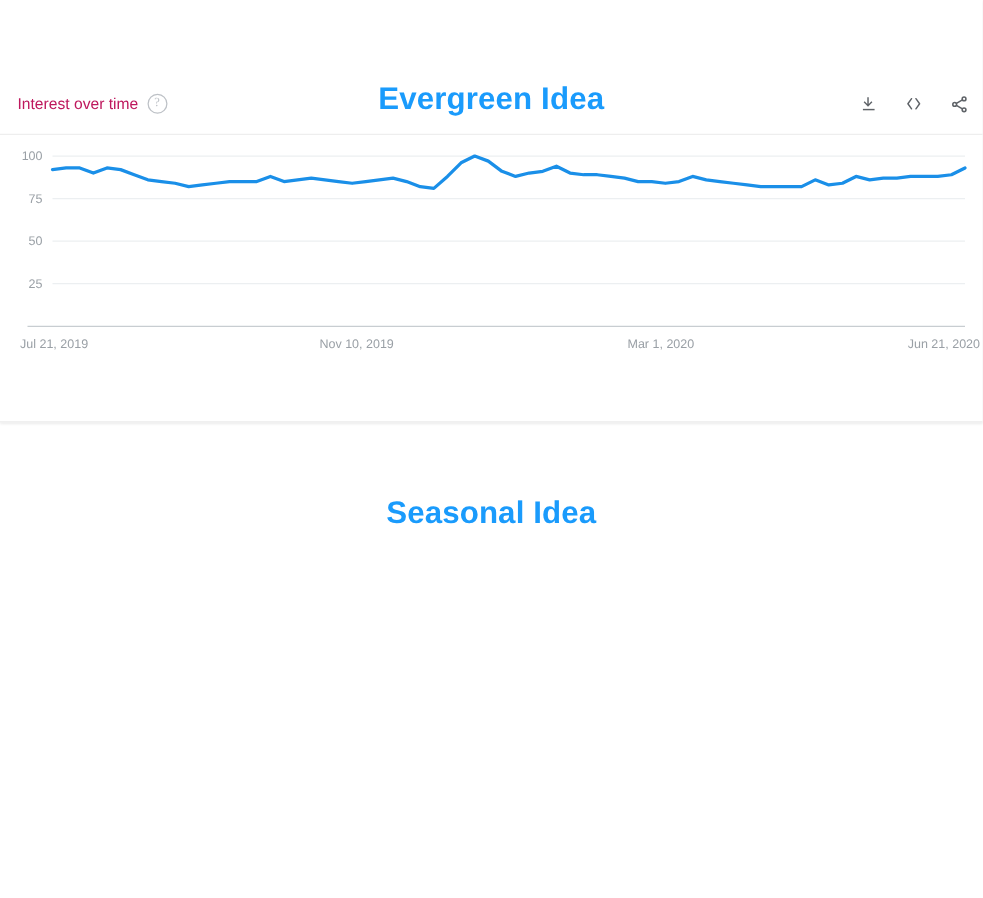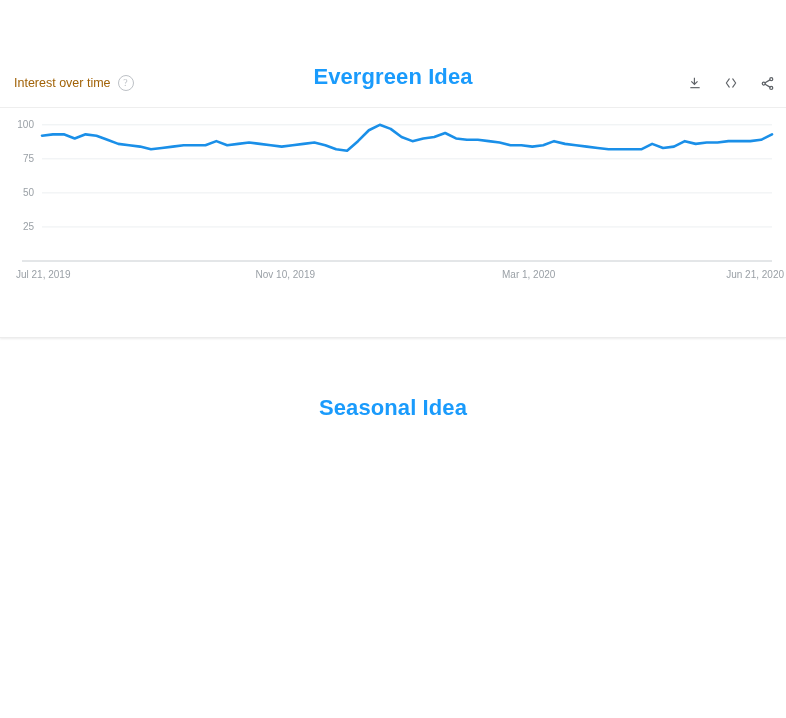--- a/index.html
+++ b/index.html
@@ -28,21 +28,21 @@
   }
   .panel--evergreen { top: 0;   height: 338px; border-bottom: 1px solid #ececec; box-shadow: 0 1px 2px rgba(0,0,0,.08); }
   .panel--seasonal  { top: 365px; height: 353px; padding-left: 12px; }
 
   .chart-title {
     position: absolute;
     left: 0;
     width: 786px;
     text-align: center;
     color: #1a9bfc;
-    font-size: 22px;
+    font-size: 25px;
     font-weight: bold;
     letter-spacing: .1px;
     line-height: 24px;
     white-space: nowrap;
   }
   .panel--evergreen .chart-title { top: 50px; }
   .panel--seasonal  .chart-title { top: 16px; }
 
   
   .card-header {
@@ -58,21 +58,21 @@
   .card-header-left {
     position: absolute;
     left: 14px;
     top: 3px;
     display: flex;
     align-items: center;
     gap: 7px;
   }
   .iot-label {
     font-size: 12.5px;
-    color: #a16207;
+    color: #be185d;
     line-height: 16px;
     white-space: nowrap;
   }
   .help-icon {
     width: 14px; height: 14px;
     border: 1px solid #bdc1c6;
     border-radius: 50%;
     color: #bdc1c6;
     font-size: 10px;
     line-height: 14px;

